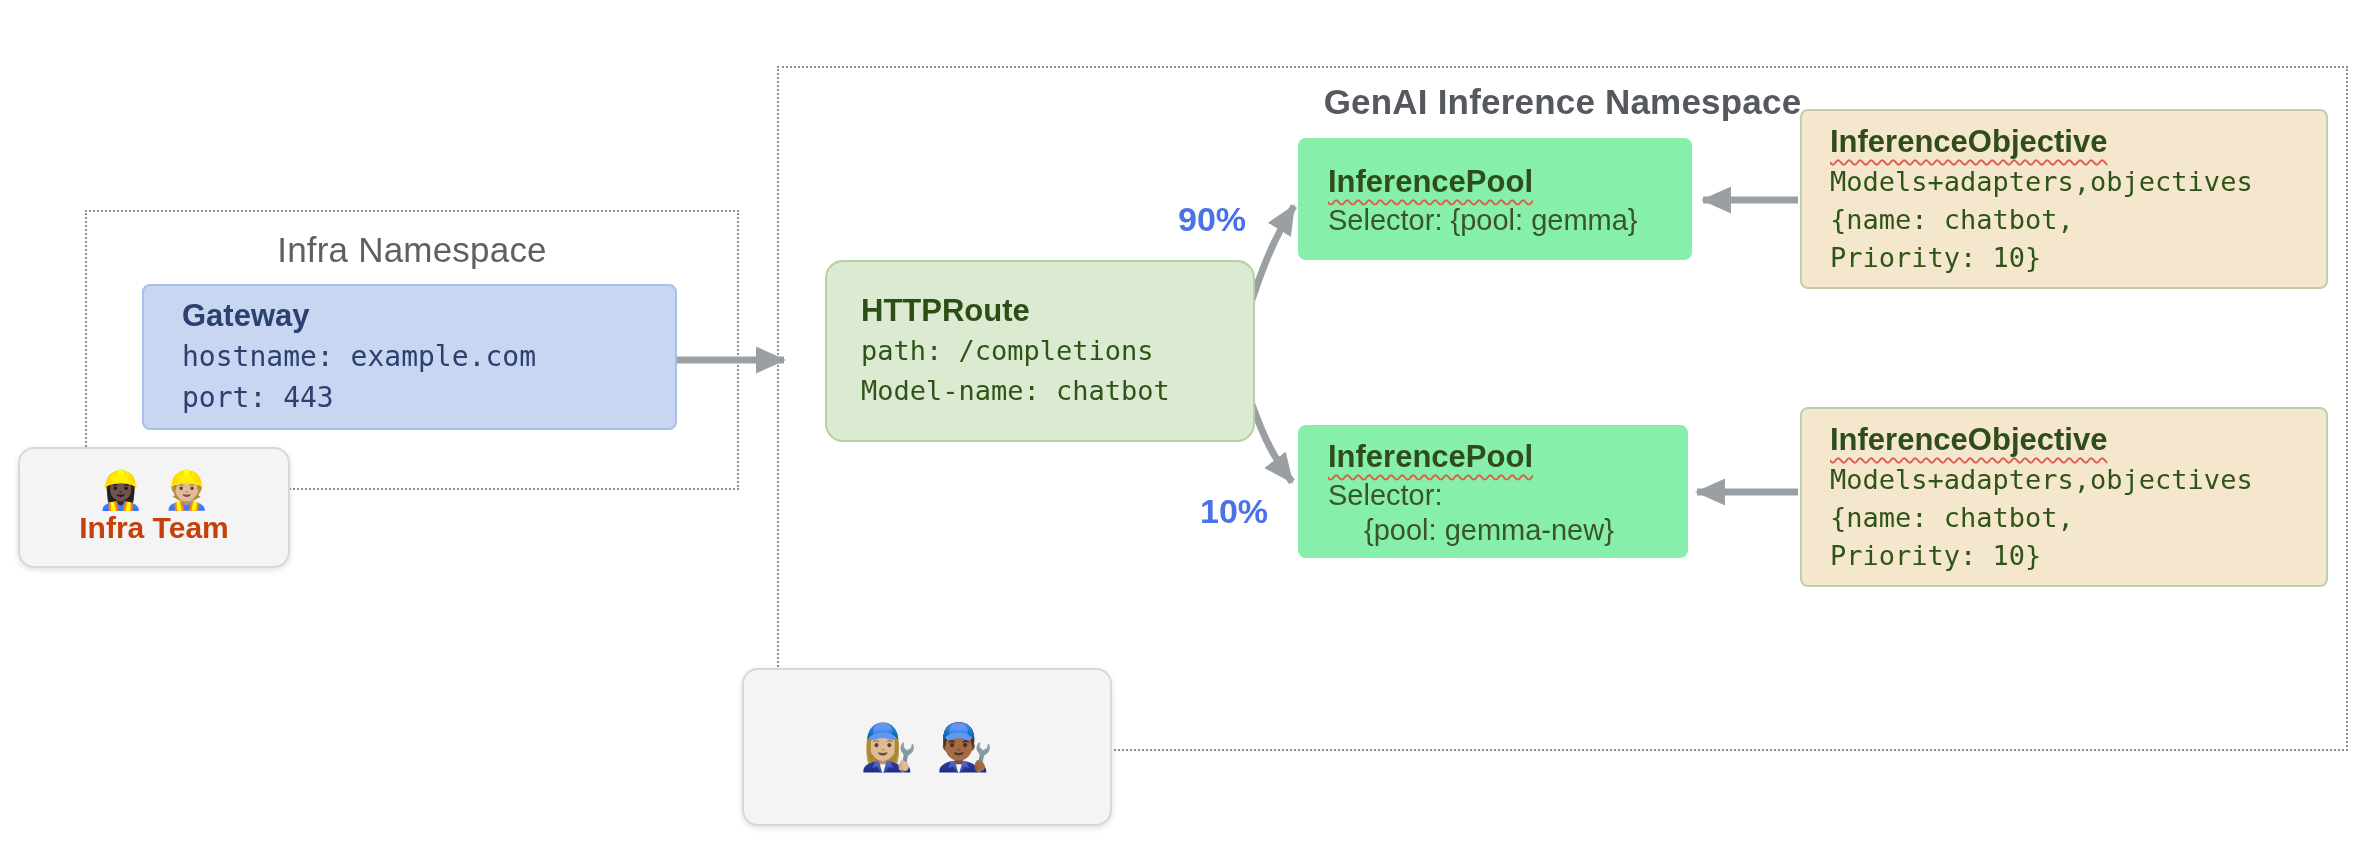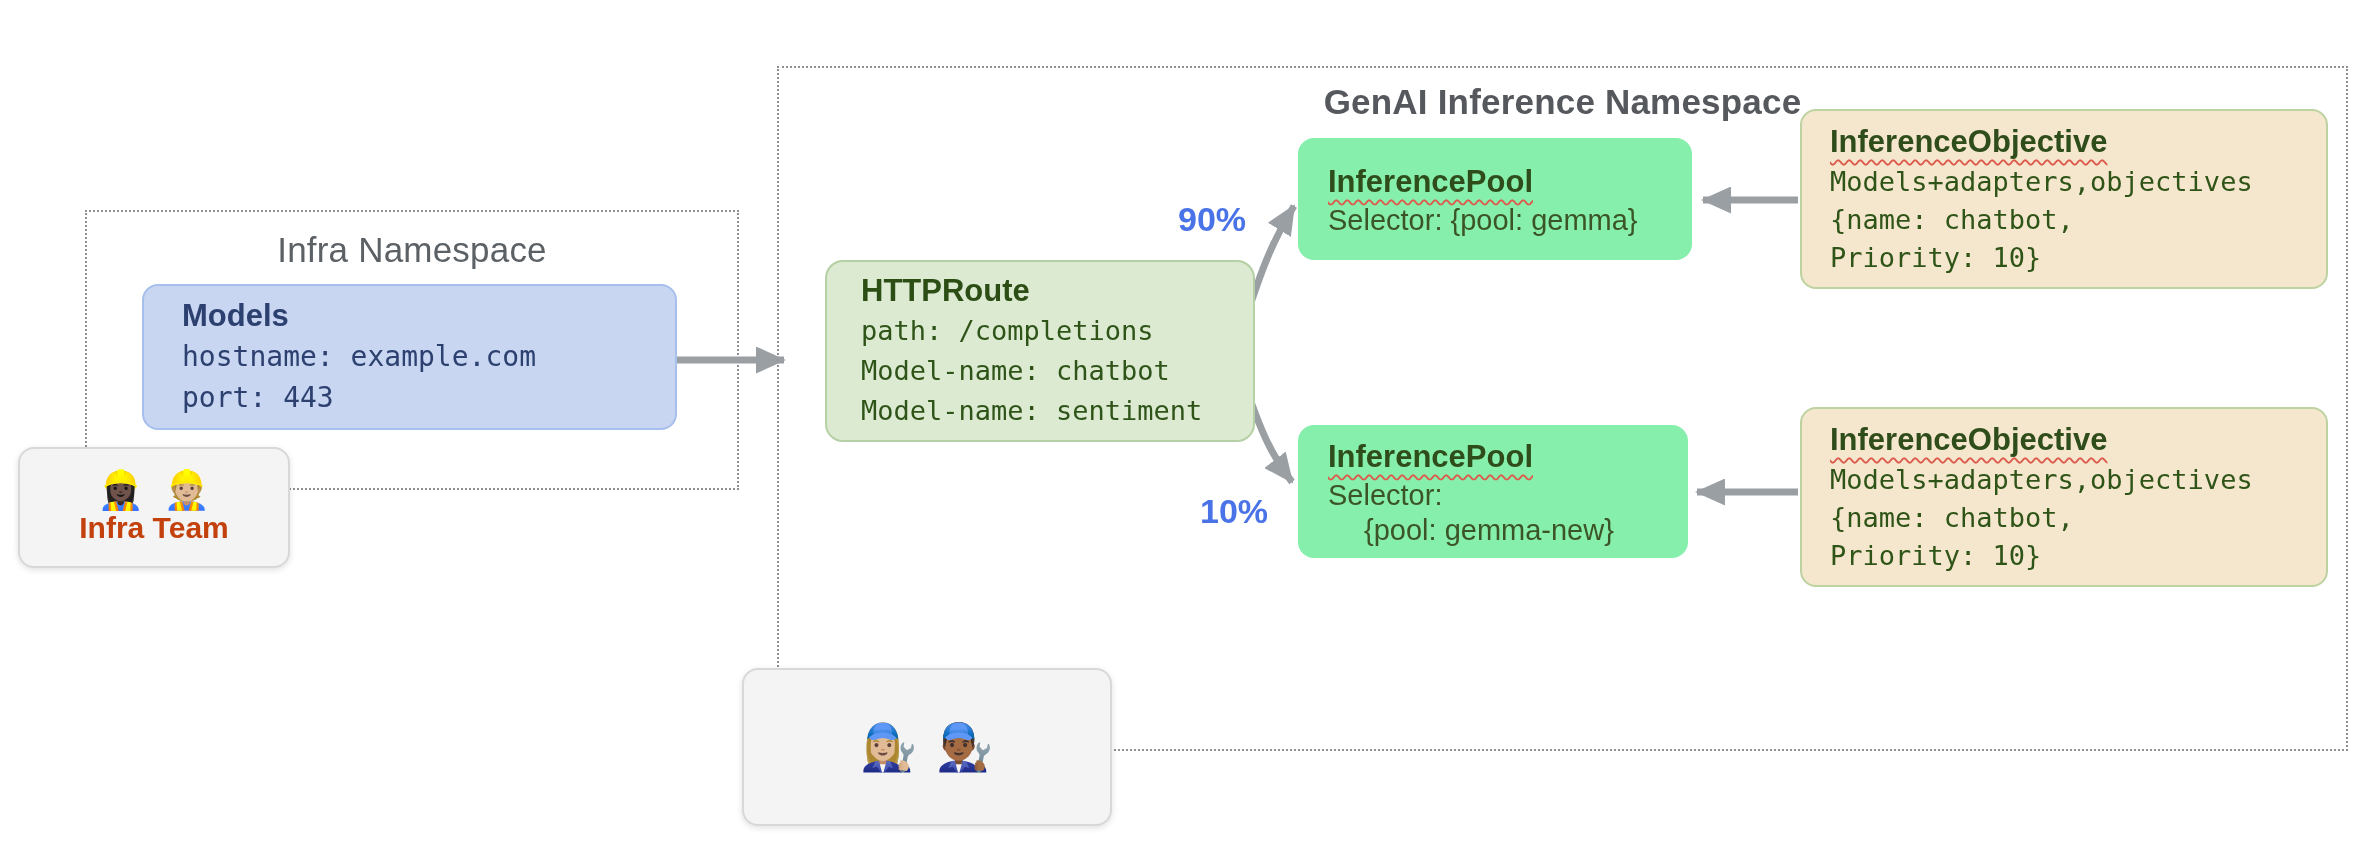--- a/index.html
+++ b/index.html
@@ -18,21 +18,21 @@
     color:#5c6166; font-size:35px; letter-spacing:0.2px;
   }
   .ns-infra .ns-title { top:18px; font-weight:400; }
   .ns-genai .ns-title { top:14px; font-weight:700; color:#55585d; }
 
   
   svg.arrows { position:absolute; left:0; top:0; z-index:1; }
 
   
   .node {
-    position:absolute; box-sizing:border-box; border-radius:16px; z-index:2;
+    position:absolute; box-sizing:border-box; border-radius:8px; z-index:2;
     display:flex; flex-direction:column; justify-content:center;
   }
   .node .title { font-weight:700; font-size:31px; line-height:40px; }
   .mono  { font-family:"DejaVu Sans Mono", monospace; }
 
   .gateway {
     left:142px; top:284px; width:535px; height:146px;
     background:#c8d6f2; border:2px solid #a6bfec; padding:10px 38px;
   }
   .gateway .title { color:#2d4170; }
@@ -111,30 +111,29 @@
       </marker>
     </defs>
     <path d="M 677 360 L 784 360" stroke="#9a9fa4" stroke-width="7" fill="none" marker-end="url(#ah)"></path>
     <path d="M 1222 350 C 1252 336 1246 284 1294 206" stroke="#9a9fa4" stroke-width="7" fill="none" marker-end="url(#ah)"></path>
     <path d="M 1222 356 C 1252 370 1246 422 1292 482" stroke="#9a9fa4" stroke-width="7" fill="none" marker-end="url(#ah)"></path>
     <path d="M 1798 200 L 1703 200" stroke="#9a9fa4" stroke-width="7" fill="none" marker-end="url(#ah)"></path>
     <path d="M 1798 492 L 1697 492" stroke="#9a9fa4" stroke-width="7" fill="none" marker-end="url(#ah)"></path>
   </svg>
 
   <div class="node gateway">
-    <div class="title">Models</div>
+    <div class="title">Gateway</div>
     <div class="line mono">hostname: example.com</div>
     <div class="line mono">port: 443</div>
   </div>
 
   <div class="node httproute">
     <div class="title">HTTPRoute</div>
     <div class="line mono">path: /completions</div>
     <div class="line mono">Model-name: chatbot</div>
-    <div class="line mono">Model-name: sentiment</div>
   </div>
 
   <div class="node pool pool-top">
     <div class="title"><span class="squiggle">InferencePool</span></div>
     <div class="line">Selector: {pool: gemma}</div>
   </div>
 
   <div class="node pool pool-bottom">
     <div class="title"><span class="squiggle">InferencePool</span></div>
     <div class="line">Selector:</div>

